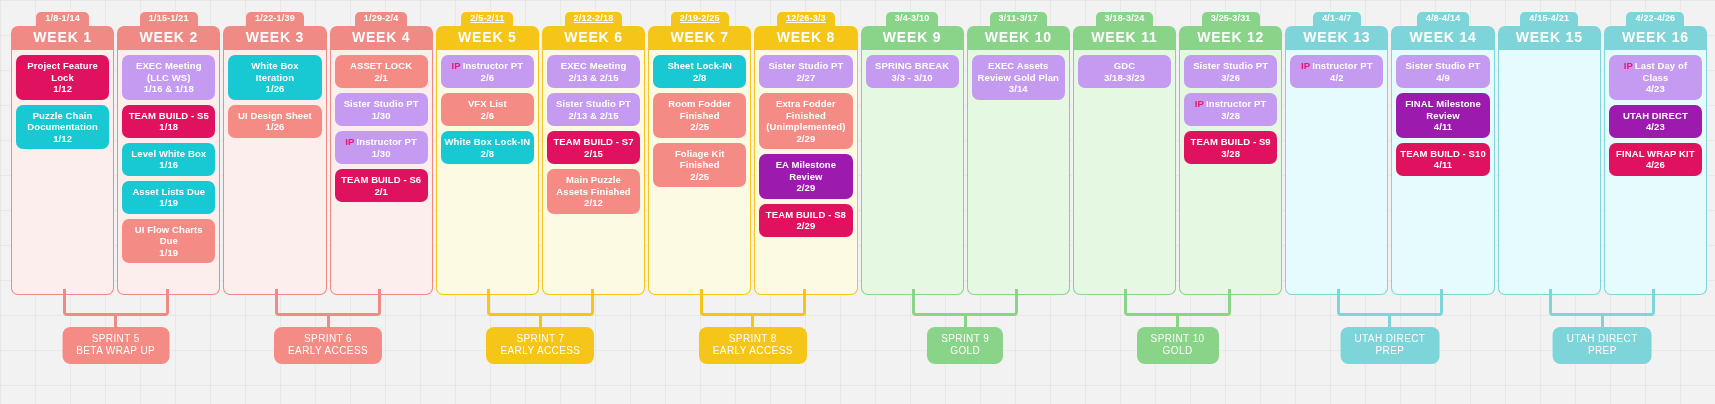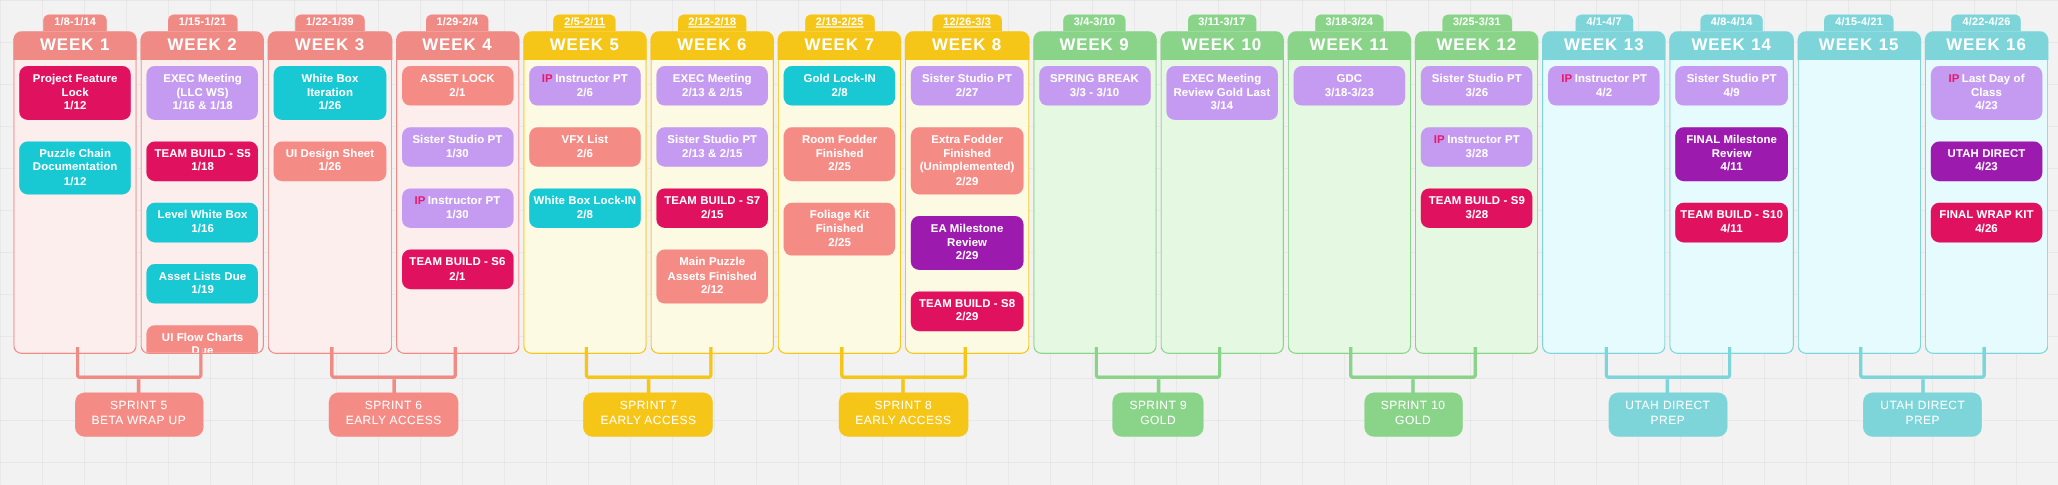--- a/index.html
+++ b/index.html
@@ -60,21 +60,21 @@
     z-index: 2;
   }
   .week-body {
     flex: 1;
     border-style: solid;
     border-width: 0 1.5px 1.5px 1.5px;
     border-radius: 0 0 7px 7px;
     padding: 5px 4px 4px;
     display: flex;
     flex-direction: column;
-    gap: 18px;
+    gap: 5px;
     overflow: hidden;
   }
 
   
   .card {
     border-radius: 7px;
     color: #ffffff;
     font-size: 9.5px;
     font-weight: bold;
     line-height: 11.5px;
@@ -294,21 +294,21 @@
             <span class="card-title">Main Puzzle Assets Finished</span>
             <span class="card-date">2/12</span>
           </div>
         </div>
       </div>
       <div class="week-col p-amber">
         <div class="date-pill">2/19-2/25</div>
         <div class="week-head">WEEK 7</div>
         <div class="week-body">
           <div class="card c-teal">
-            <span class="card-title">Gold Lock-IN</span>
+            <span class="card-title">Sheet Lock-IN</span>
             <span class="card-date">2/8</span>
           </div>
           <div class="card c-salmon">
             <span class="card-title">Room Fodder Finished</span>
             <span class="card-date">2/25</span>
           </div>
           <div class="card c-salmon">
             <span class="card-title">Foliage Kit Finished</span>
             <span class="card-date">2/25</span>
           </div>
@@ -344,21 +344,21 @@
             <span class="card-title">SPRING BREAK</span>
             <span class="card-date">3/3 - 3/10</span>
           </div>
         </div>
       </div>
       <div class="week-col p-green">
         <div class="date-pill">3/11-3/17</div>
         <div class="week-head">WEEK 10</div>
         <div class="week-body">
           <div class="card c-lilac">
-            <span class="card-title">EXEC Meeting Review Gold Last</span>
+            <span class="card-title">EXEC Assets Review Gold Plan</span>
             <span class="card-date">3/14</span>
           </div>
         </div>
       </div>
       <div class="week-col p-green">
         <div class="date-pill">3/18-3/24</div>
         <div class="week-head">WEEK 11</div>
         <div class="week-body">
           <div class="card c-lilac">
             <span class="card-title">GDC</span>

